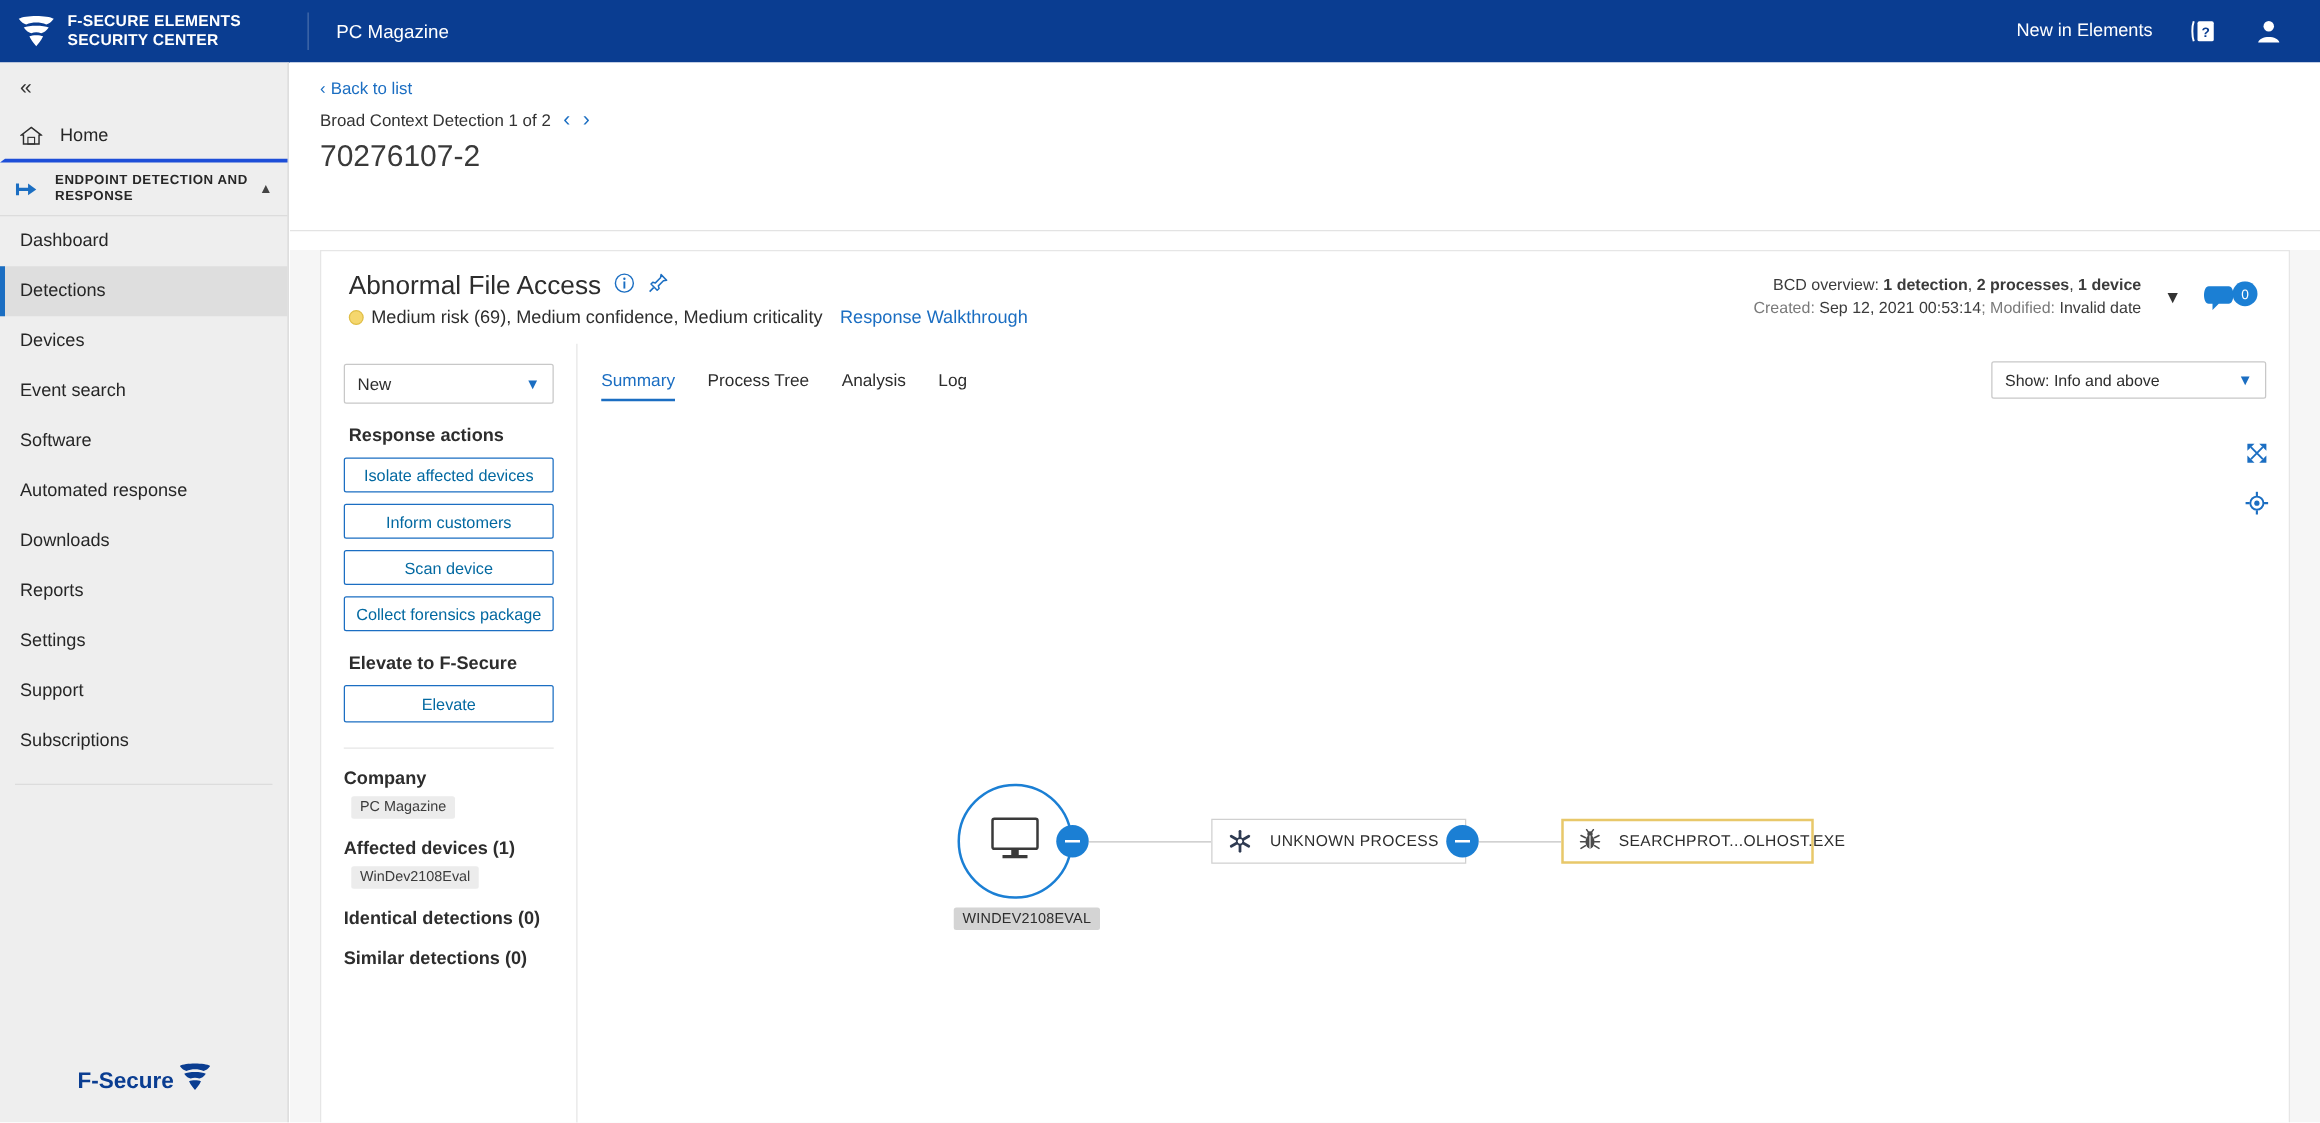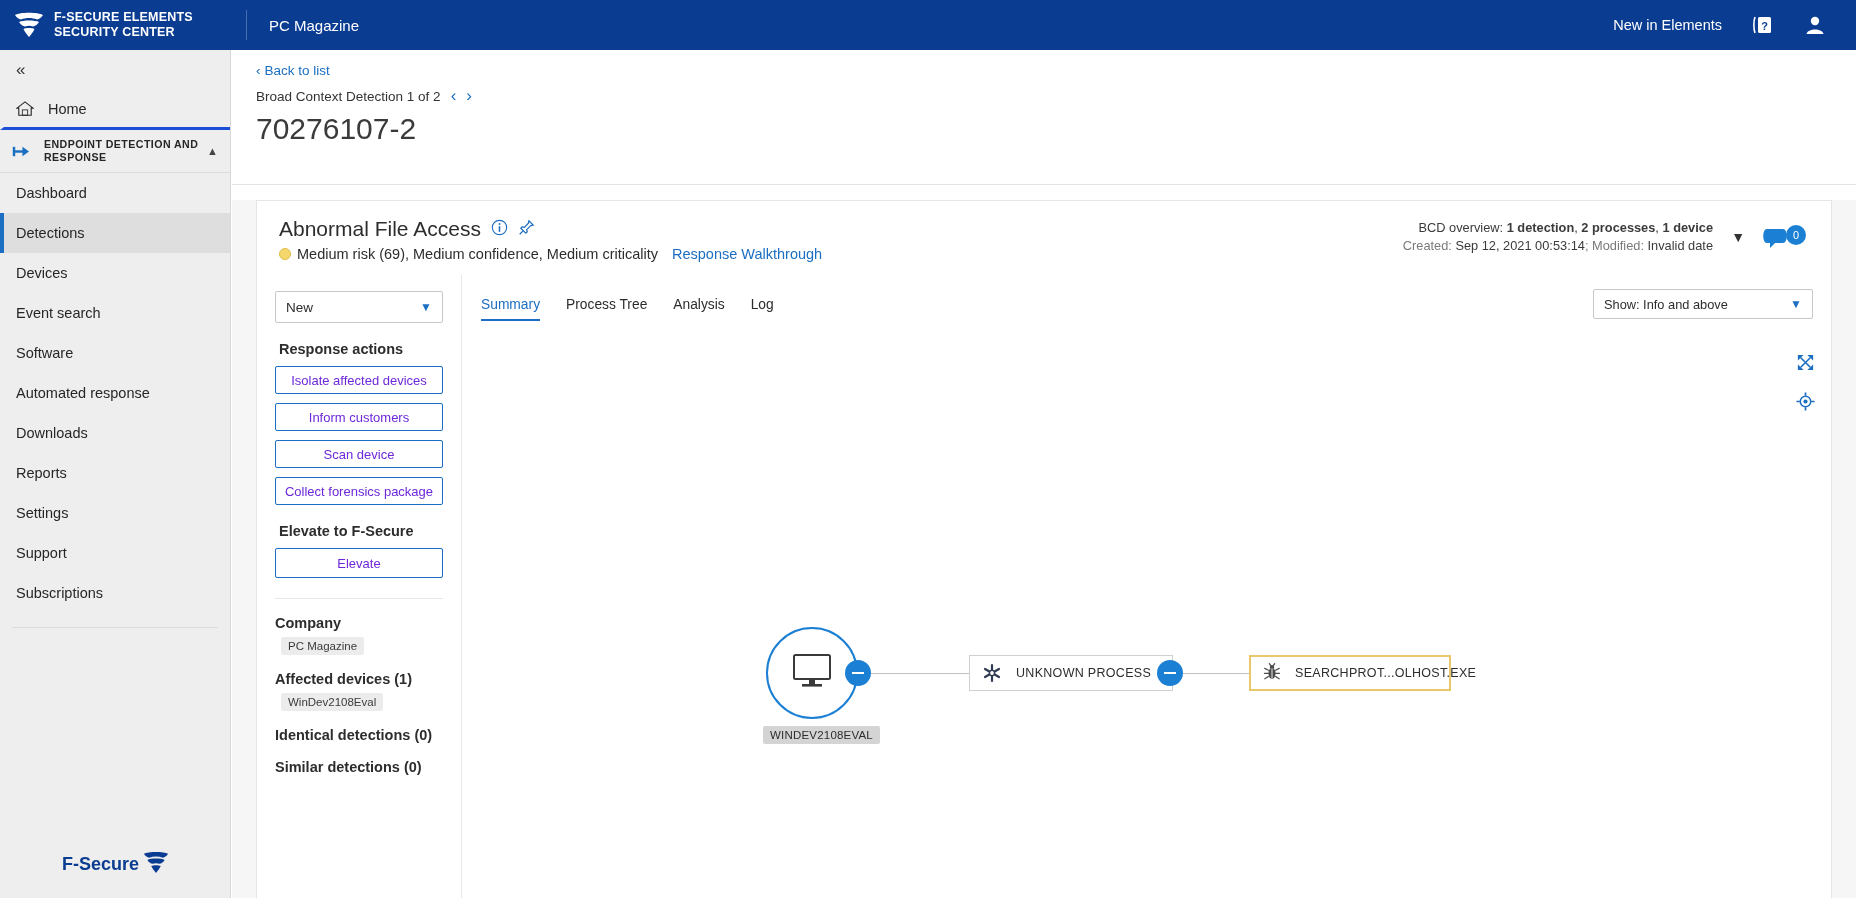--- a/index.html
+++ b/index.html
@@ -83,21 +83,21 @@
     display: flex; align-items: center; gap: 4px;
   }
   .bcd-row {
     position: absolute; left: 24px; top: 36px;
     display: flex; align-items: center; gap: 10px;
     font-size: 13.5px; color: #333;
   }
   .pager-arrow { color: #1b6ec2; font-size: 17px; cursor: pointer; }
   .page-title {
     position: absolute; left: 24px; top: 62px;
-    font-size: 30px; color: #3a3a3a; font-weight: normal;
+    font-size: 24px; color: #3a3a3a; font-weight: normal;
   }
 
   
   .shell {
     position: absolute; top: 200px; left: 232px;
     width: 1624px; height: 698px; background: #f6f6f6; padding: 0 24px;
   }
   .card {
     position: relative; width: 1576px; height: 698px;
     background: #ffffff; border: 1px solid #e6e6e6; border-bottom: none;
@@ -138,21 +138,21 @@
   }
   .select-box {
     width: 168px; height: 32px; border: 1px solid #c8c8c8; border-radius: 2px;
     display: flex; align-items: center; padding: 0 10px;
     font-size: 13.5px; color: #2d2d2d; cursor: pointer; background: #fff;
   }
   .select-box .sel-chev { margin-left: auto; color: #1b6ec2; font-size: 12px; }
   .sec-title { font-size: 14.5px; font-weight: bold; color: #2d2d2d; margin: 18px 0 9px 4px; }
   .act-btn {
     width: 168px; height: 28px; border: 1px solid #1b6ec2; border-radius: 2px;
-    background: #ffffff; color: #6d28d9; font-size: 13px; cursor: pointer;
+    background: #ffffff; color: #0369a1; font-size: 13px; cursor: pointer;
     display: flex; align-items: center; justify-content: center;
     margin-bottom: 9px; font-family: "Liberation Sans", sans-serif;
   }
   .panel-divider { height: 1px; background: #e6e6e6; margin: 20px 0 16px 0; }
   .tag-chip {
     display: inline-block; background: #ececec; color: #3b3b3b;
     font-size: 11.5px; padding: 3px 7px; border-radius: 2px; margin: 6px 0 0 6px;
   }
   .grp-title { font-size: 14.5px; font-weight: bold; color: #2d2d2d; margin-top: 16px; }
 

